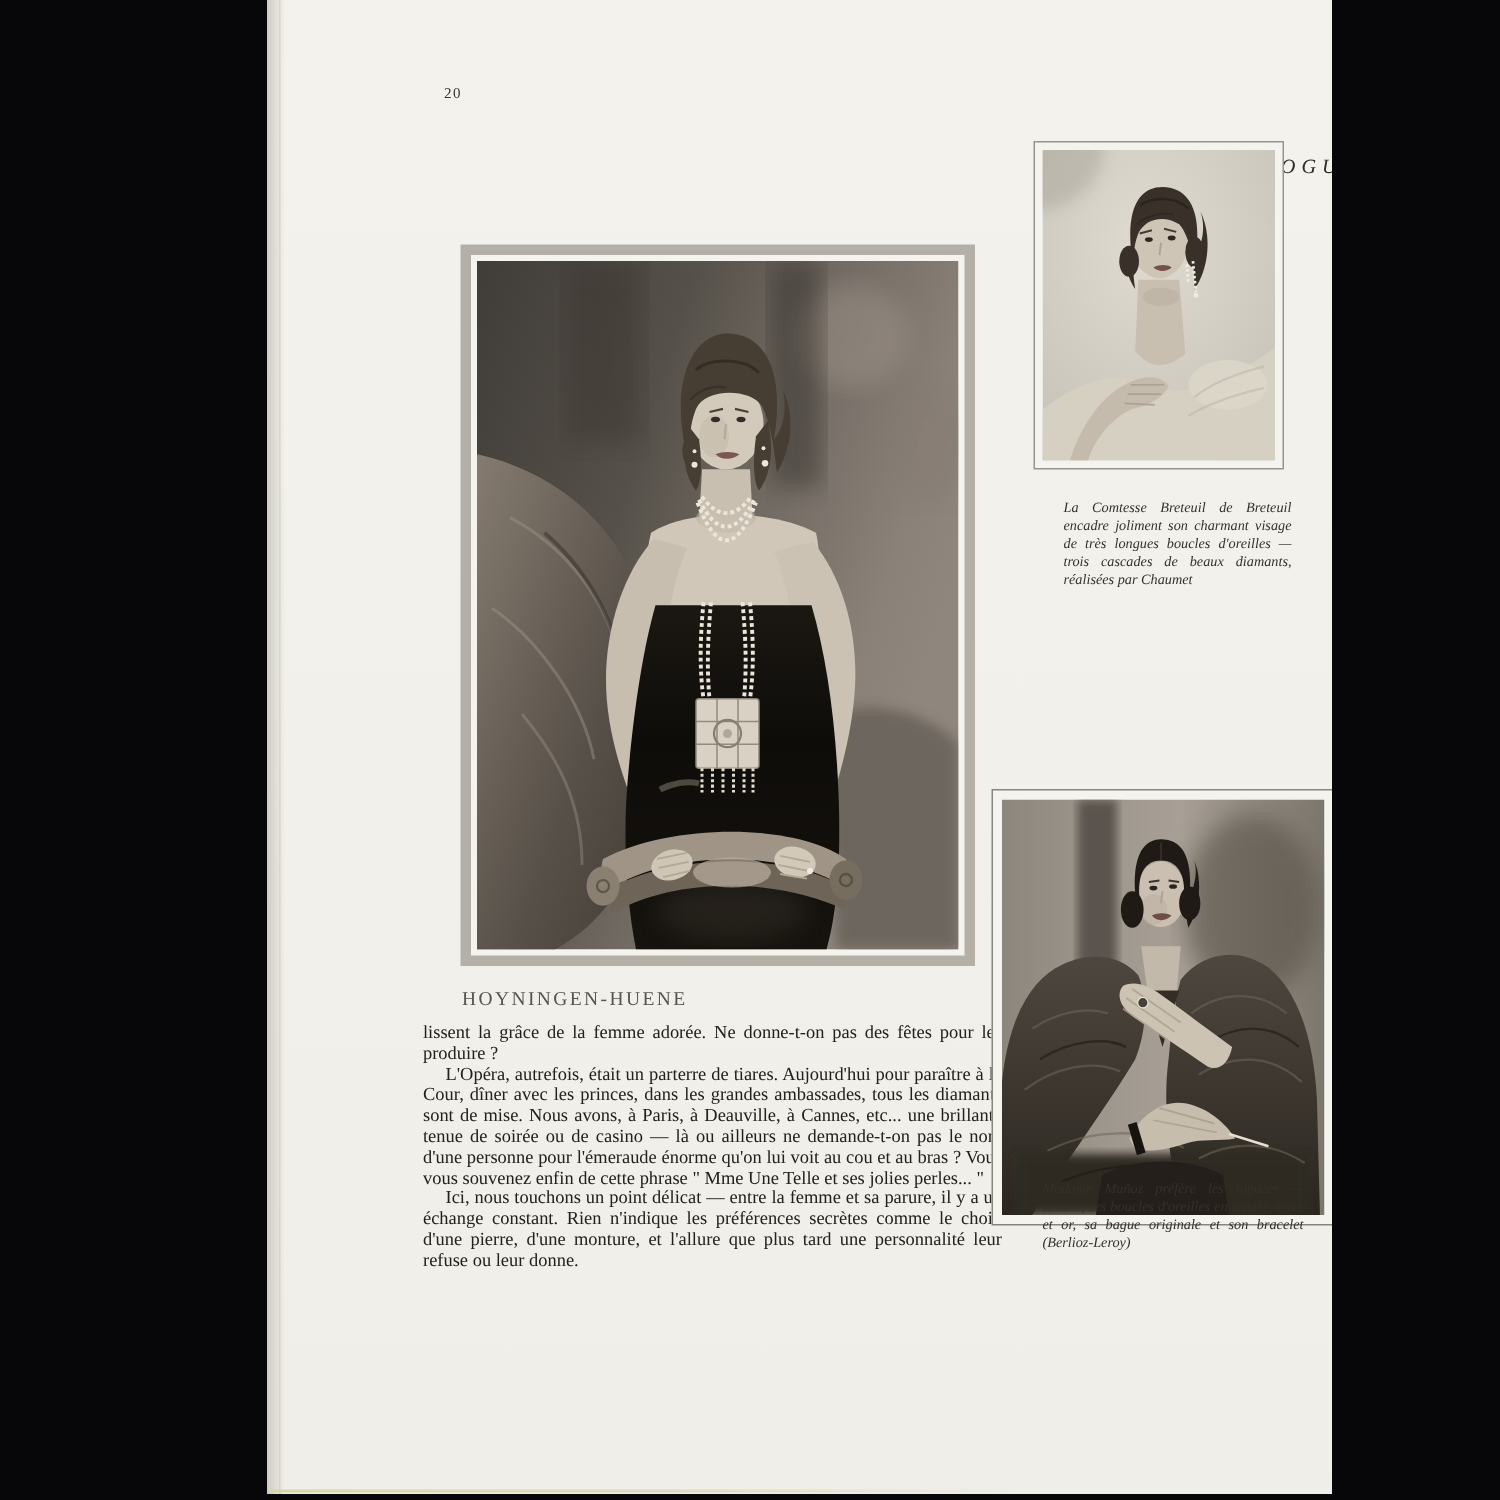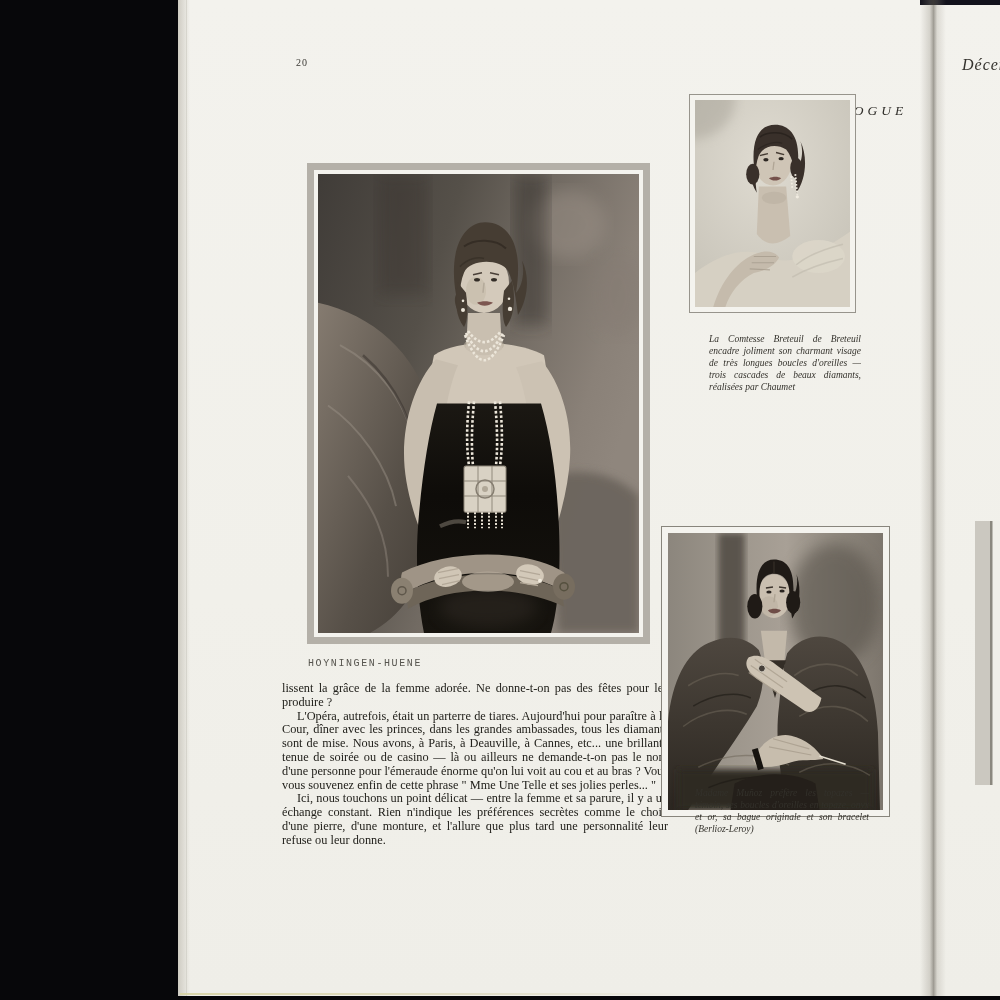--- a/index.html
+++ b/index.html
@@ -1,35 +1,35 @@
 <!DOCTYPE html>
 <html><head>
 <meta charset="utf-8">
 <style>
   html,body{margin:0;padding:0;background:#07070a;}
-  .scan{position:relative;width:1000px;height:1000px;background:#07070a;overflow:hidden;
+  .scan{position:relative;width:888px;height:1000px;background:#07070a;overflow:hidden;
         font-family:"Liberation Serif", serif;}
   .spread{position:absolute;left:178px;top:0;width:822px;height:996px;
           background:linear-gradient(180deg,#f3f2ed 0%,#f1f0ea 60%,#efeee8 100%);}
   .left-edge{position:absolute;left:0;top:0;bottom:0;width:12px;
              background:linear-gradient(90deg,#cfccc3,rgba(240,239,233,0));}
   .left-edge-line{position:absolute;left:8px;top:0;bottom:0;width:1px;background:#c9c6bd;opacity:.55;}
   .top-notch{position:absolute;left:742px;top:0;width:80px;height:5px;background:#12121c;}
   .bottom-line{position:absolute;left:2px;bottom:1px;width:62%;height:2px;
                background:linear-gradient(90deg,#d8d4a4,#ddd9c0 55%,rgba(221,217,192,0));opacity:.9;}
   .gutter{position:absolute;left:742px;top:0;width:26px;height:100%;
           background:linear-gradient(90deg,rgba(0,0,0,0) 0%,rgba(140,134,122,.30) 38%,
                      rgba(92,87,77,.55) 52%,rgba(150,144,132,.25) 66%,rgba(0,0,0,0) 100%);}
   .folio{position:absolute;left:118px;top:57px;font-size:10px;letter-spacing:1px;color:#3a3833;}
   .masthead{position:absolute;left:664px;top:55px;font-style:italic;font-size:13.5px;
             letter-spacing:4px;color:#2e2c28;margin-top:48px;}
   .rp-header{position:absolute;left:784px;top:56px;font-style:italic;font-size:16px;
              letter-spacing:1px;color:#34322d;white-space:nowrap;}
-  .credit{position:absolute;left:130px;top:658px;font-family:Liberation Mono, monospace;
-          font-size:10px;letter-spacing:1.6px;color:#56544e;}
+  .credit{position:absolute;left:130px;top:658px;font-family:Liberation Serif, serif;
+          font-size:13px;letter-spacing:1.6px;color:#56544e;}
   .article{position:absolute;left:104px;top:682px;width:386px;color:#22211c;
            font-size:12.3px;line-height:13.8px;text-align:justify;}
   .article p{margin:0;}
   .article p.indent{text-indent:15px;}
   .cap{position:absolute;font-style:italic;font-size:9.5px;line-height:12px;
        color:#33312b;text-align:justify;margin:0;}
   .cap1{left:531px;top:333px;width:152px;}
   .cap2{left:531px;top:423px;width:152px;}
   .cap3{left:517px;top:787px;width:174px;}
   .frame{position:absolute;background:#f4f3ee;box-sizing:border-box;}

